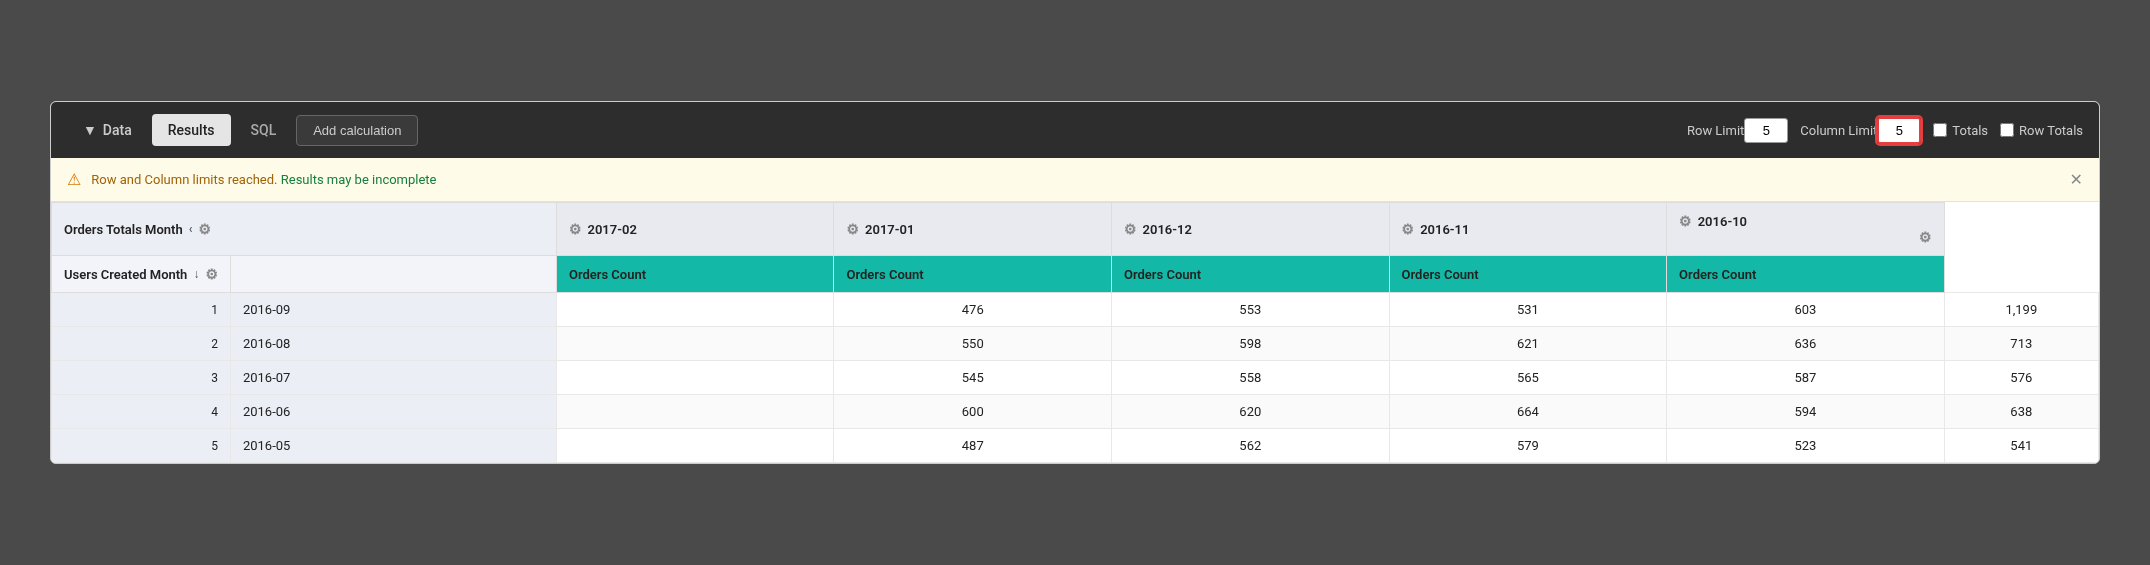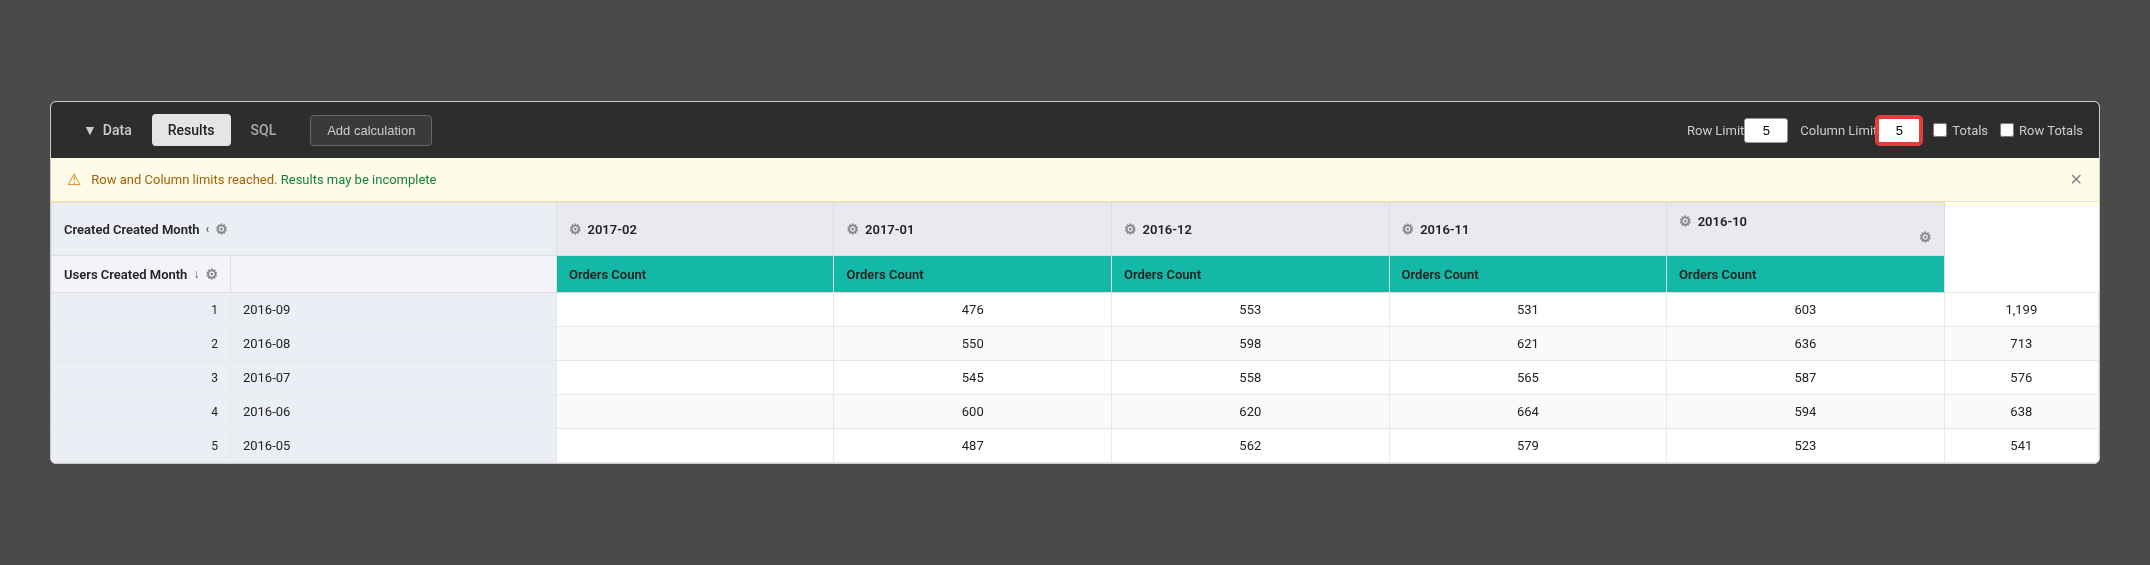--- a/index.html
+++ b/index.html
@@ -52,21 +52,21 @@
       color: #ccc;
     }
     .btn-add {
       padding: 7px 16px;
       border-radius: 4px;
       border: 1px solid #666;
       background: #3a3a3a;
       color: #ccc;
       cursor: pointer;
       font-size: 13px;
-      margin-left: 14px;
+      margin-left: 0;
     }
     .toolbar-spacer { flex: 1; }
     .toolbar-right {
       display: flex;
       align-items: center;
       gap: 12px;
       color: #ccc;
       font-size: 13px;
     }
     .limit-group {
@@ -241,21 +241,21 @@
     </span>
     <span class="warning-close">✕</span>
   </div>
 
   <div class="table-container">
     <table>
       <thead>
         <tr class="col-header-row">
           <td class="col-header-cell col-empty" colspan="2">
             <div class="cell-content">
-              <span>Created Created Month</span>
+              <span>Orders Totals Month</span>
               <span class="sort-icon">‹</span>
               <span class="gear-icon">⚙</span>
             </div>
           </td>
           <td class="col-header-cell">
             <div class="cell-content">
               <span class="gear-icon">⚙</span>
               <span>2017-02</span>
             </div>
           </td>

